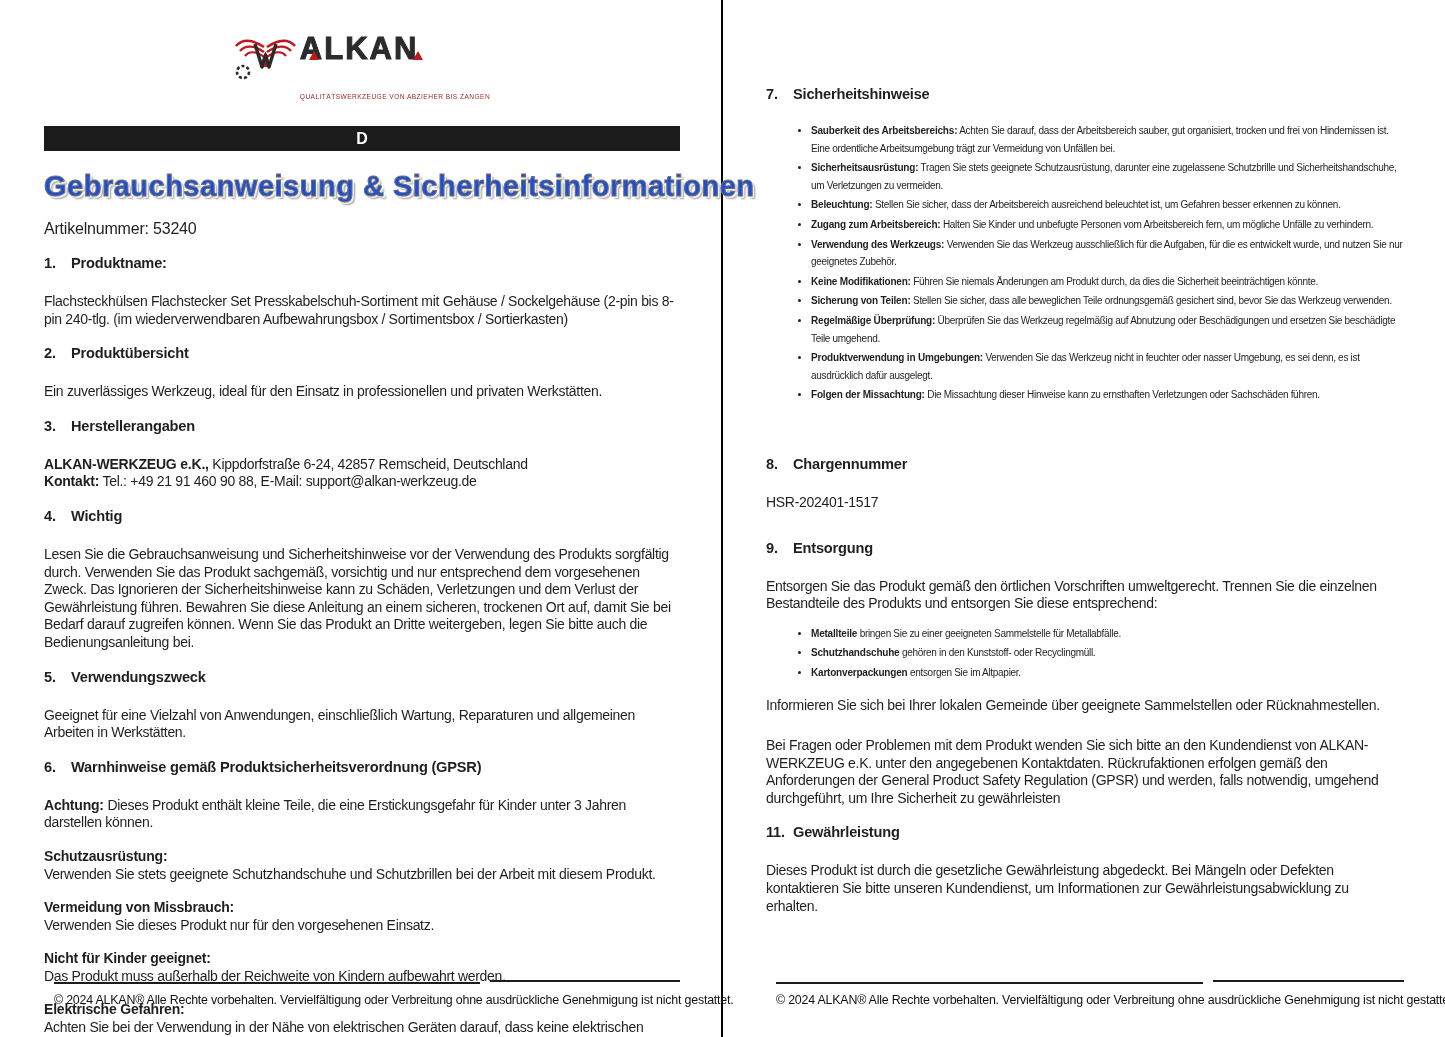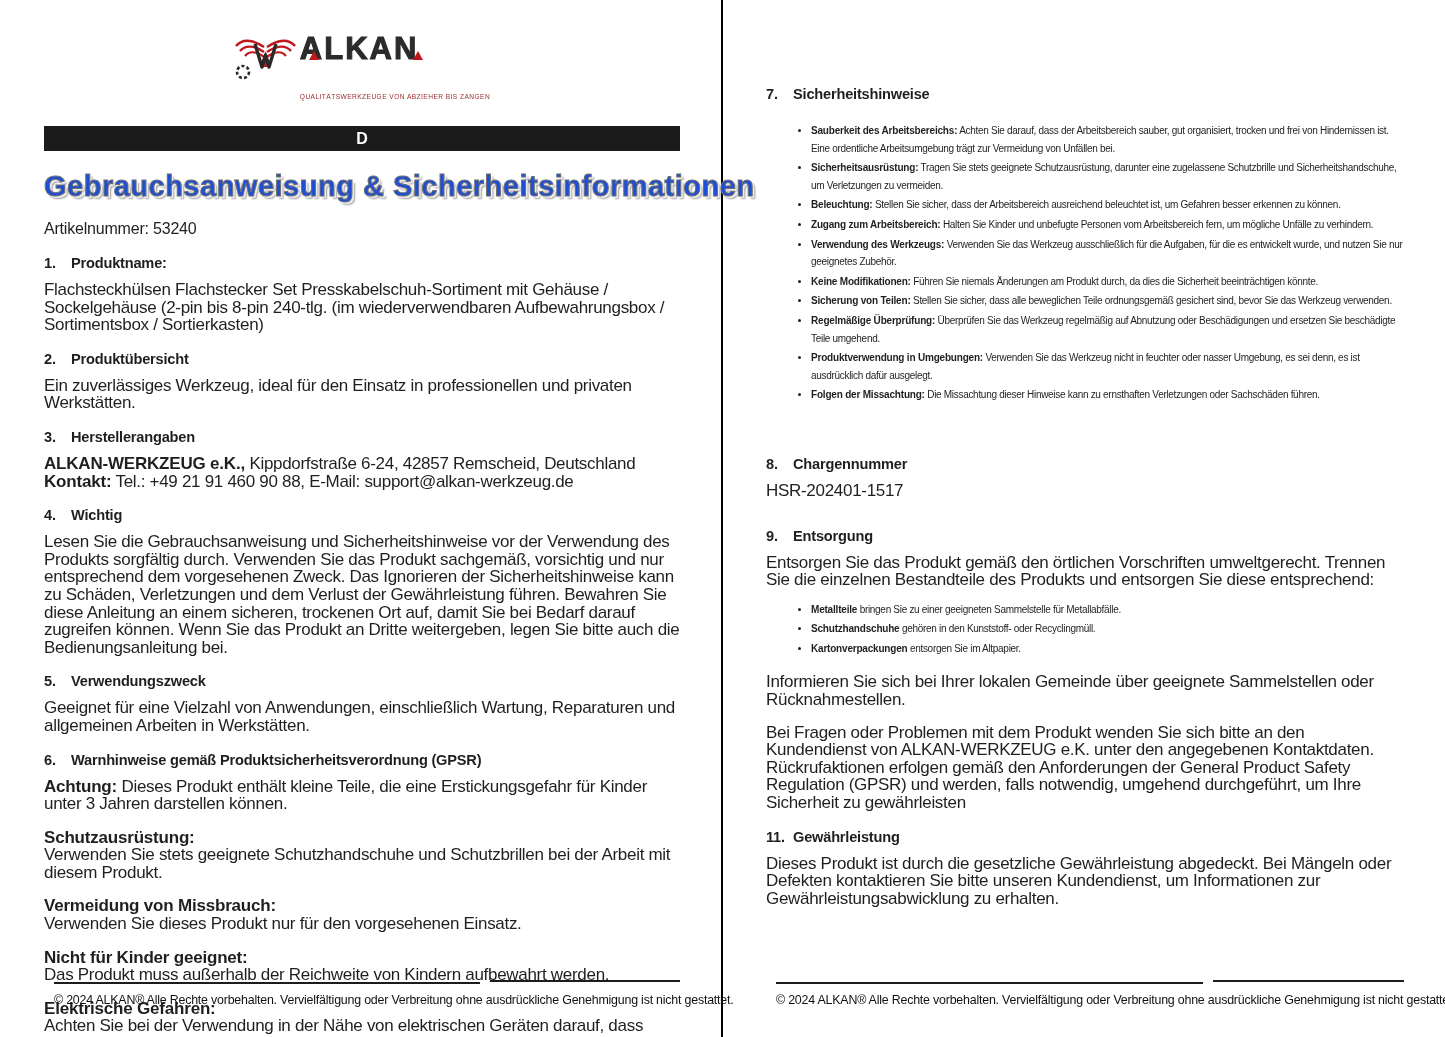--- a/index.html
+++ b/index.html
@@ -35,21 +35,21 @@
     color:#1d4ed8;-webkit-text-stroke:1px #6f6f6f;
     text-shadow:2px 2px 0 #ececec,3px 3px 2px rgba(0,0,0,.38);
     white-space:nowrap;
   }
   .art-num{font-size:16px;margin-top:17px;letter-spacing:-.2px;}
 
   
   .doc-section{margin-top:15px;}
   .sec-h{display:flex;font-size:14.6px;font-weight:bold;margin:17px 0 0 0;letter-spacing:-.2px;}
   .sec-num{min-width:27px;}
-  .doc-p{font-size:17px;line-height:17.6px;margin:10px 0 0 0;letter-spacing:-.3px;}
+  .doc-p{font-size:14px;line-height:17.6px;margin:22px 0 0 0;letter-spacing:-.3px;}
   .doc-sub{margin-top:16px;}
   .doc-ul{margin:12px 0 0 0;padding-left:45px;font-size:10px;line-height:17.6px;letter-spacing:-.3px;}
   .doc-ul li{margin-bottom:2px;}
   b{letter-spacing:-.2px;}
 
   
   .page-right{padding-top:0;}
   .page-right .sections{display:block;margin-top:86px;}
   .page-right .sections .doc-section:first-of-type{margin-top:0;}
   .page-right .sections .doc-section:first-of-type .doc-ul{margin-top:20px;}

